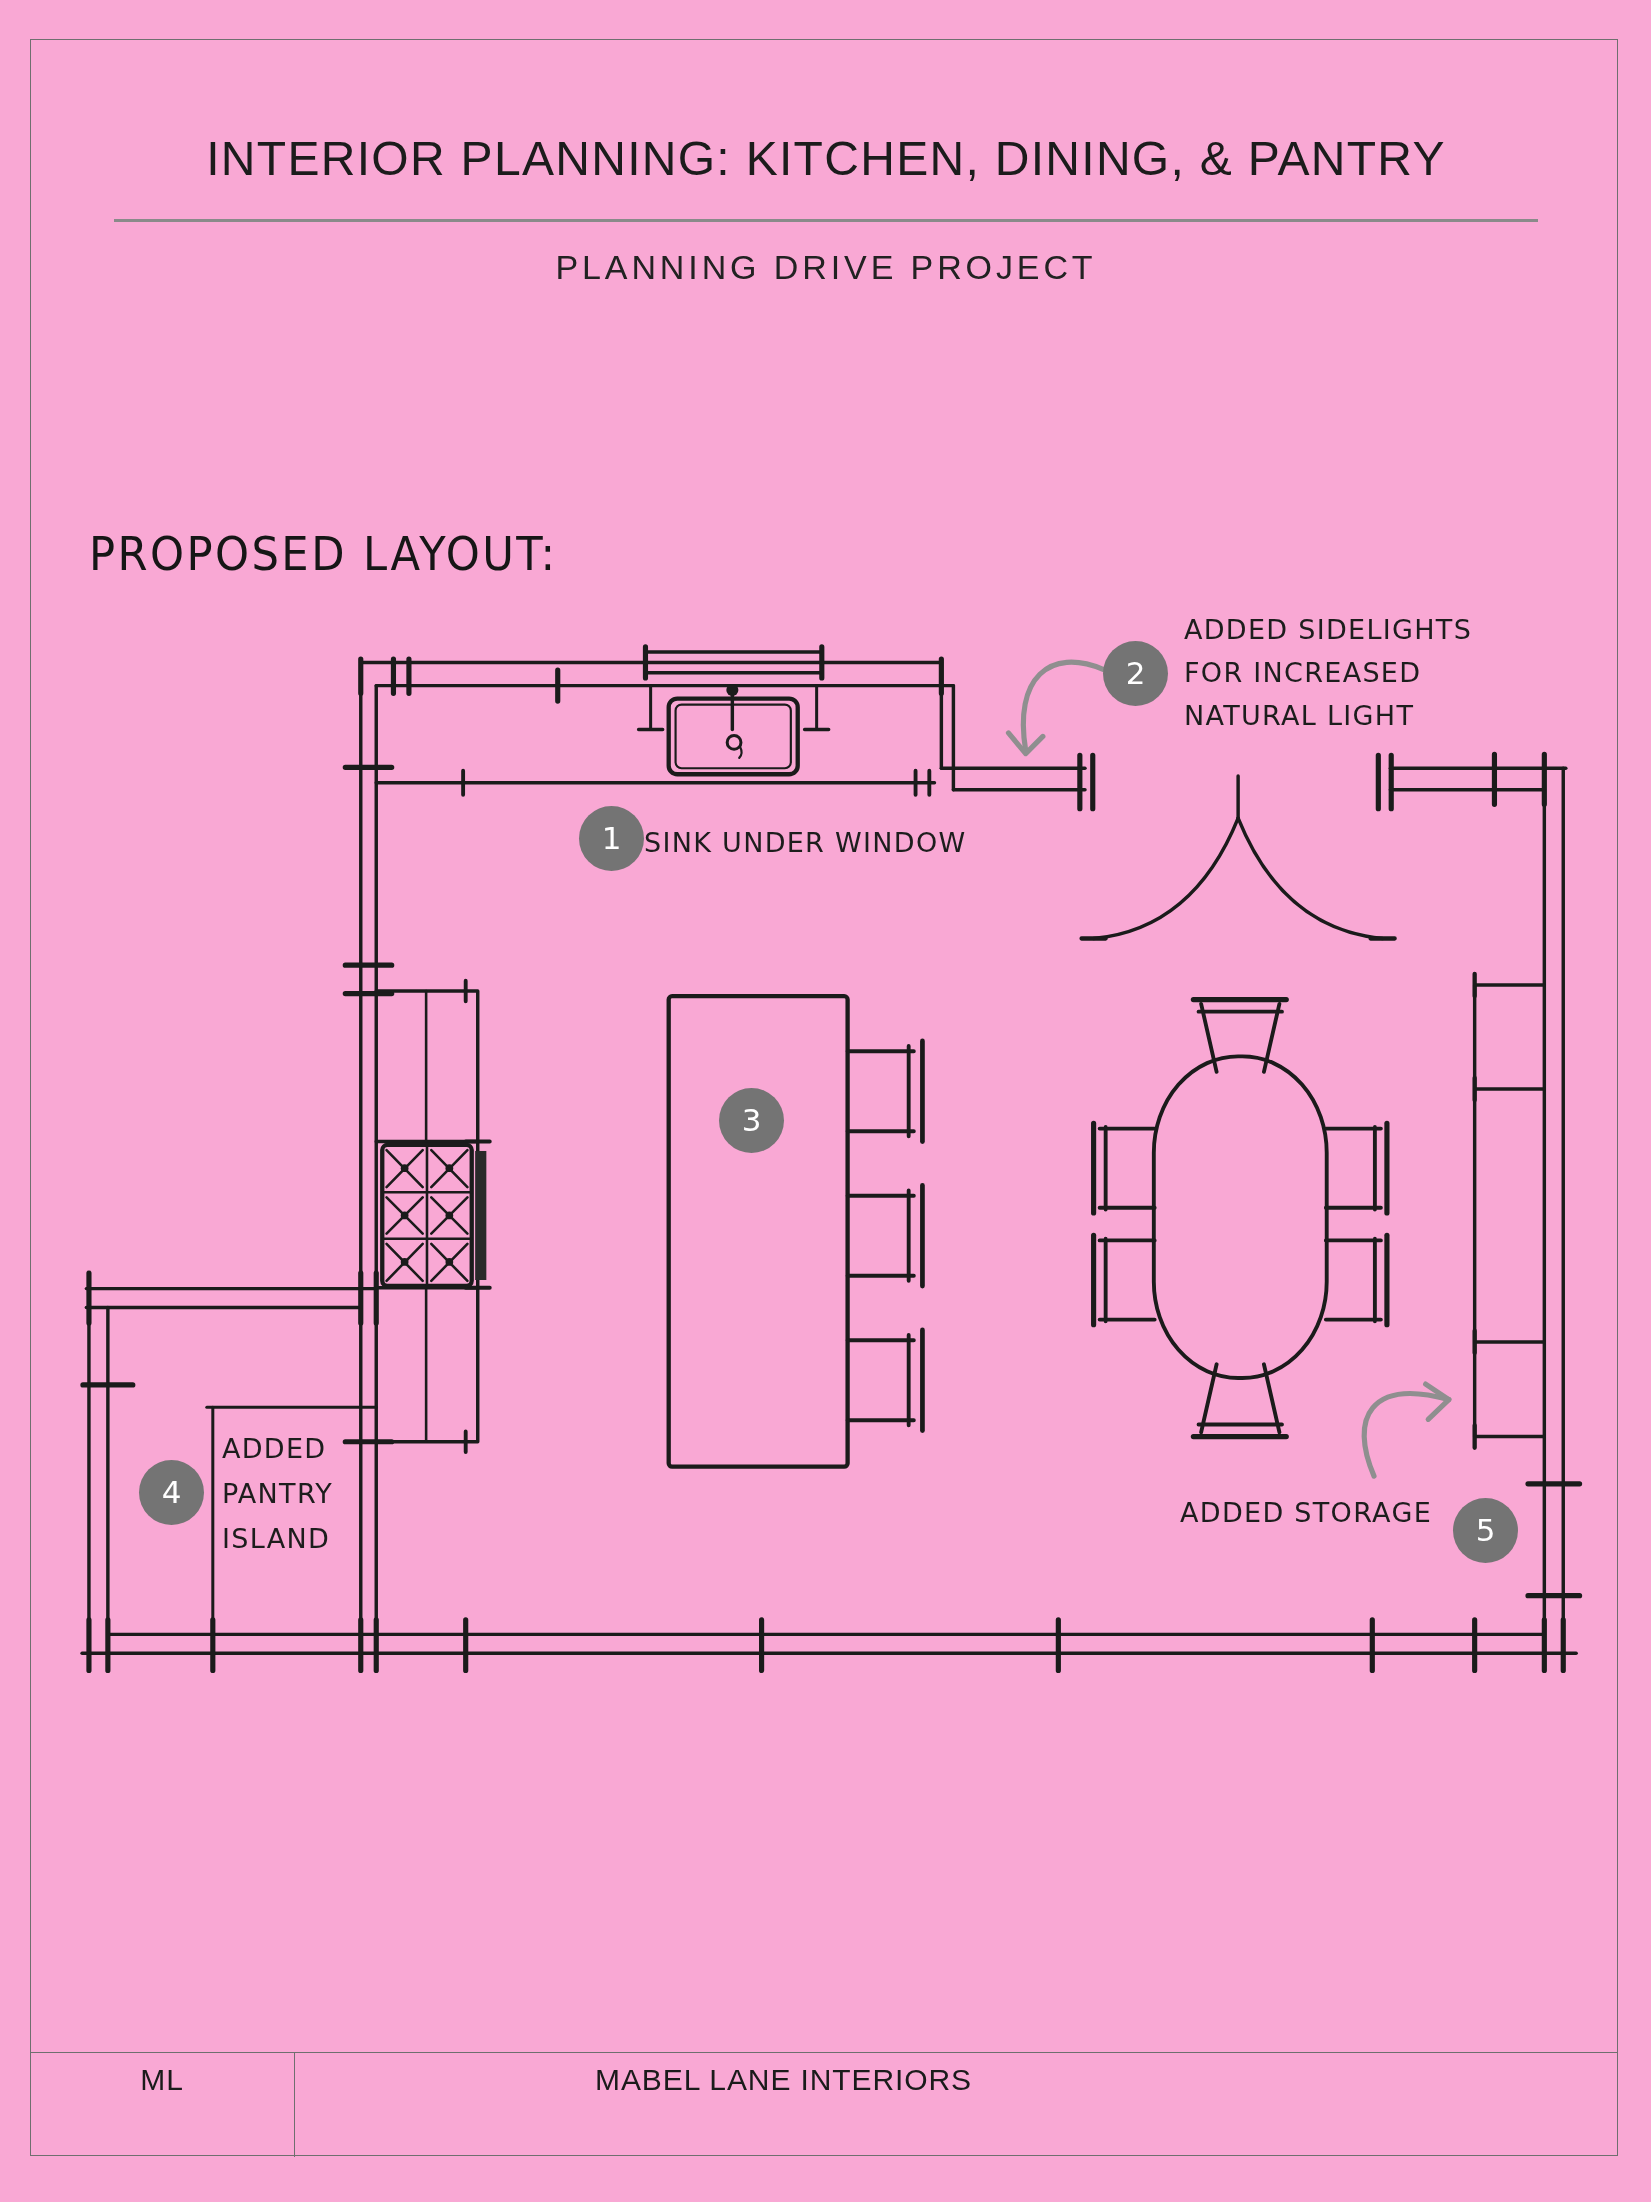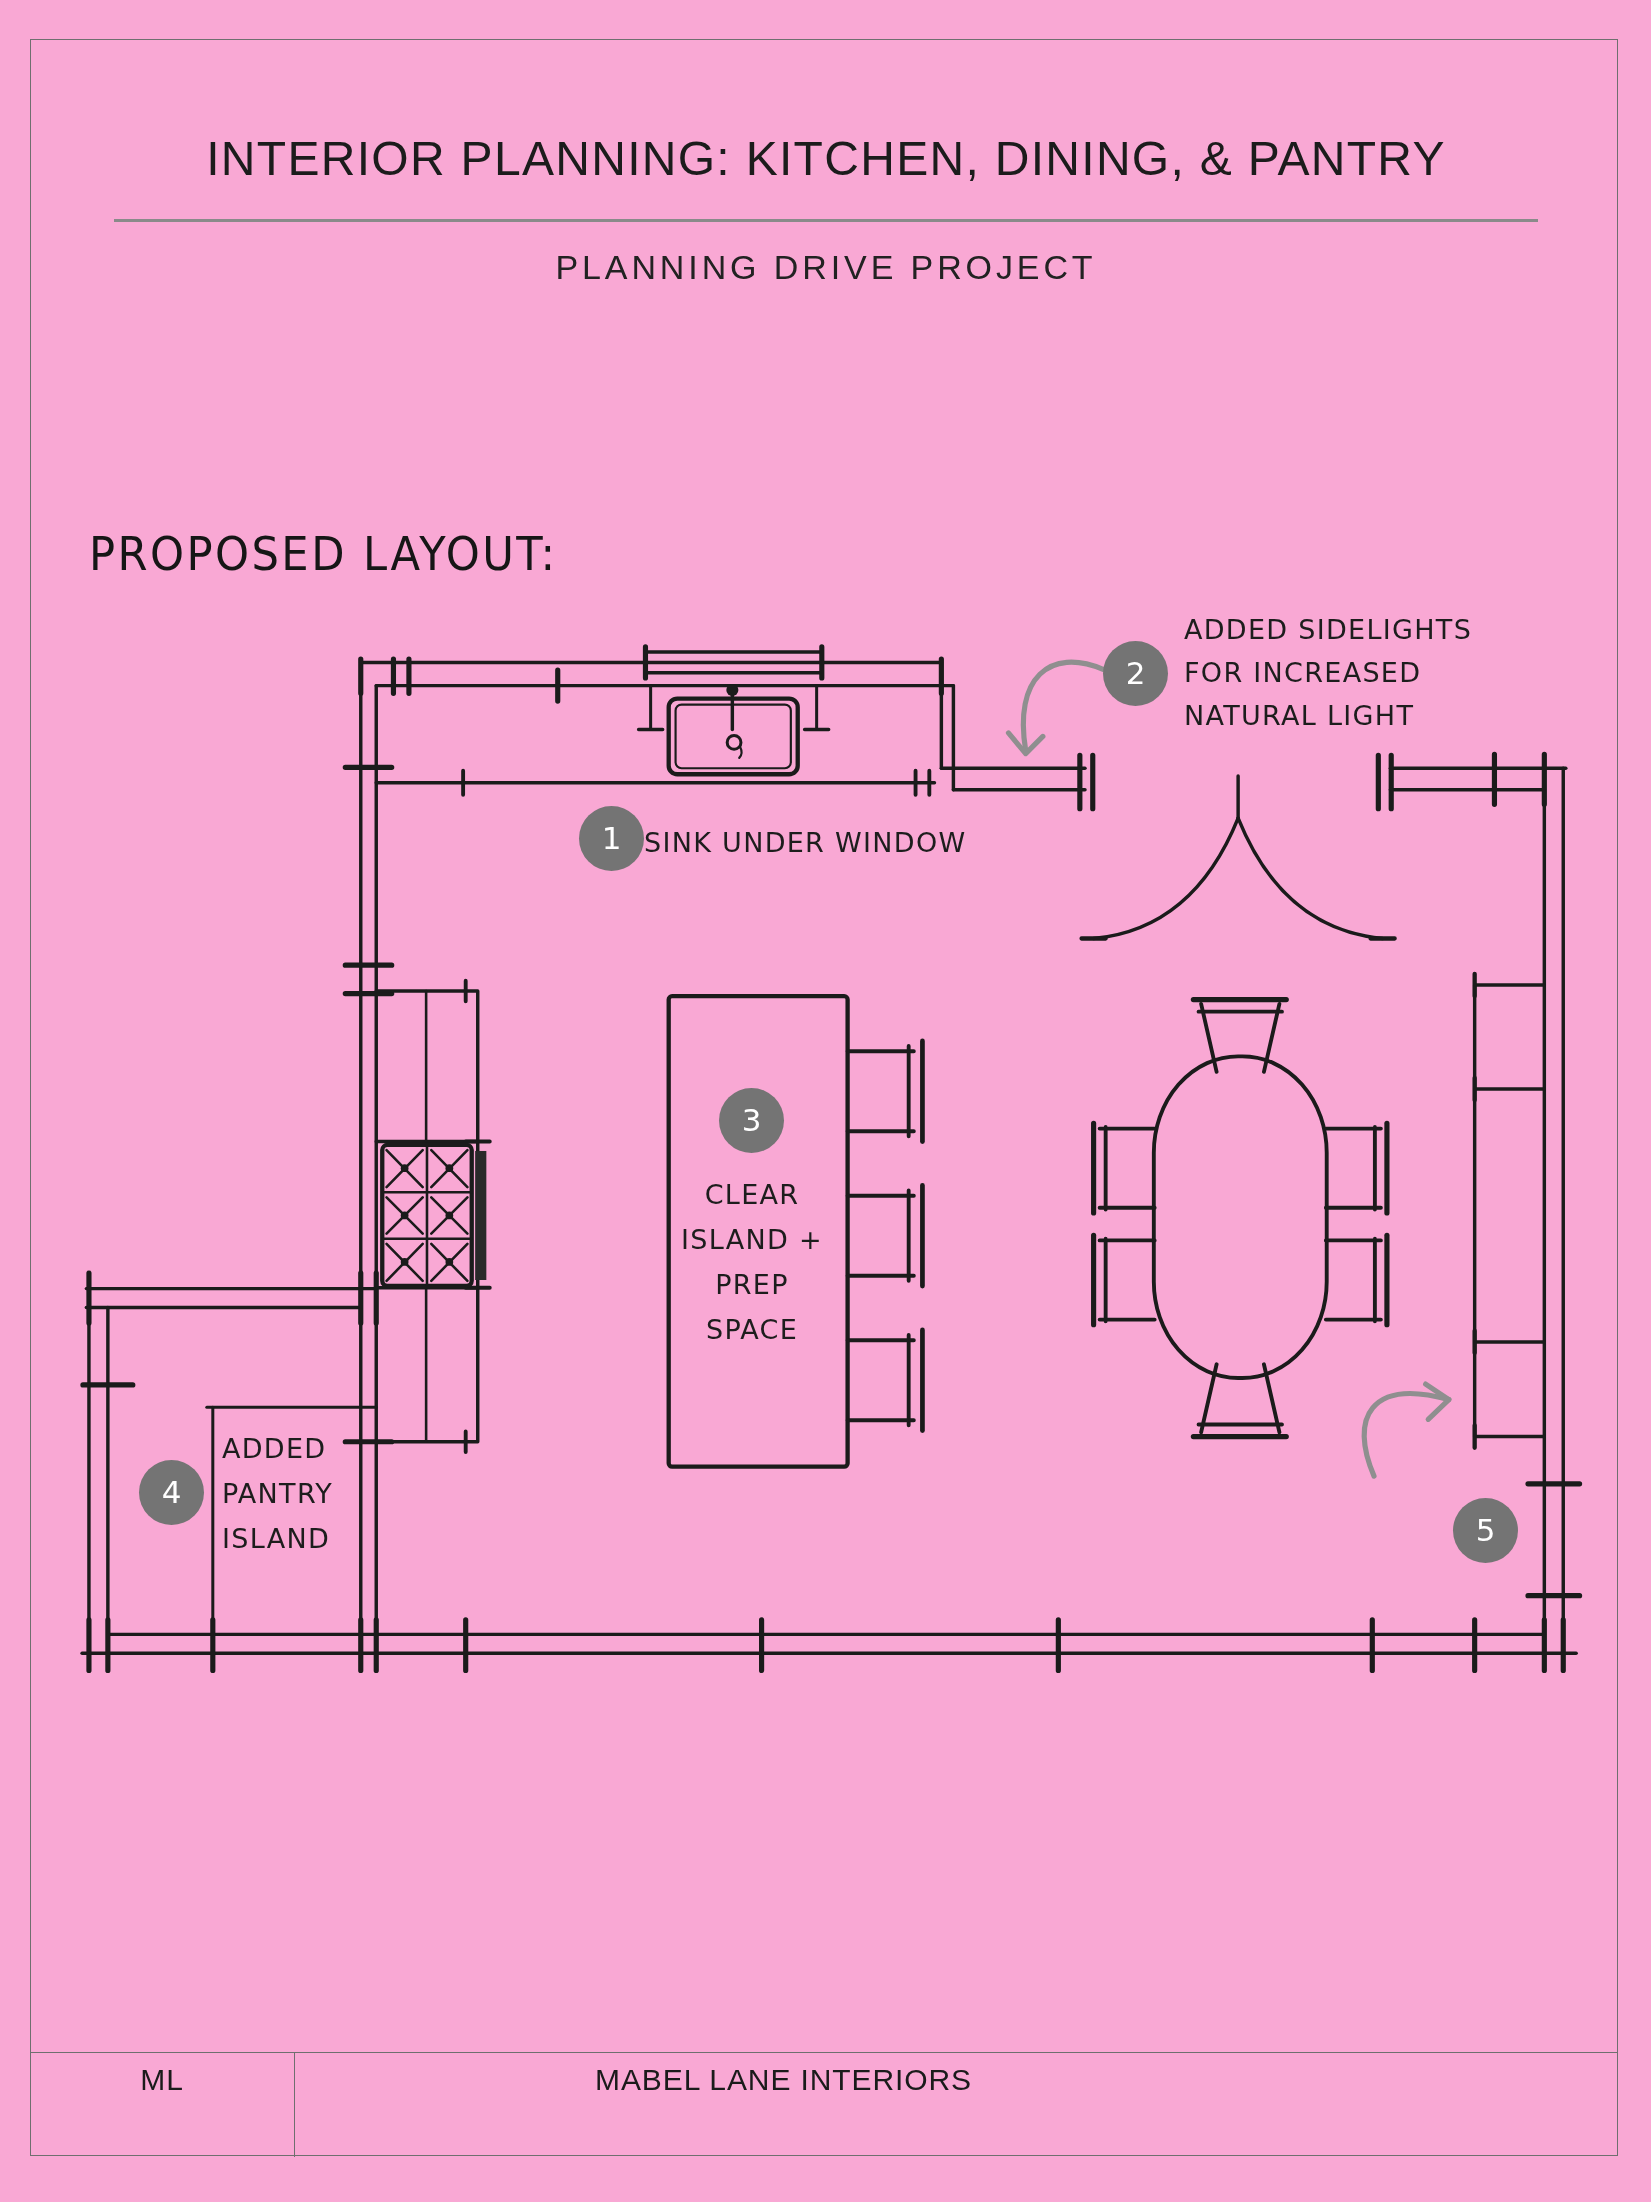--- a/index.html
+++ b/index.html
@@ -212,40 +212,35 @@
   </div>
   <div class="note" id="note-2" style="left:1184px;top:608px;">
     <div>ADDED SIDELIGHTS</div>
     <div>FOR INCREASED</div>
     <div>NATURAL LIGHT</div>
   </div>
 
   <div class="badge" style="left:719px;top:1088px;">
     <span>3</span>
   </div>
-  <div class="note" id="note-3" style="left:640px;top:1172px;width:224px;text-align:center;">
-    <div>CLEAR</div>
-    <div>ISLAND +</div>
-    <div>PREP</div>
-    <div>SPACE</div>
-  </div>
 
   <div class="badge" style="left:139px;top:1460px;">
     <span>4</span>
   </div>
   <div class="note" id="note-4" style="left:222px;top:1426px;">
     <div>ADDED</div>
     <div>PANTRY</div>
     <div>ISLAND</div>
   </div>
 
   <div class="badge" style="left:1453px;top:1498px;">
     <span>5</span>
   </div>
   <div class="note" id="note-5" style="left:998px;top:1491px;width:434px;text-align:right;">
+    <div>ADDED STORAGE</div>
   </div>
 
   <div id="footer">
     <div class="fcell" id="fcell-logo">ML</div>
     <div class="fcell" id="fcell-company">MABEL LANE INTERIORS</div>
   </div>
 </div>
 
 
 </body></html>

